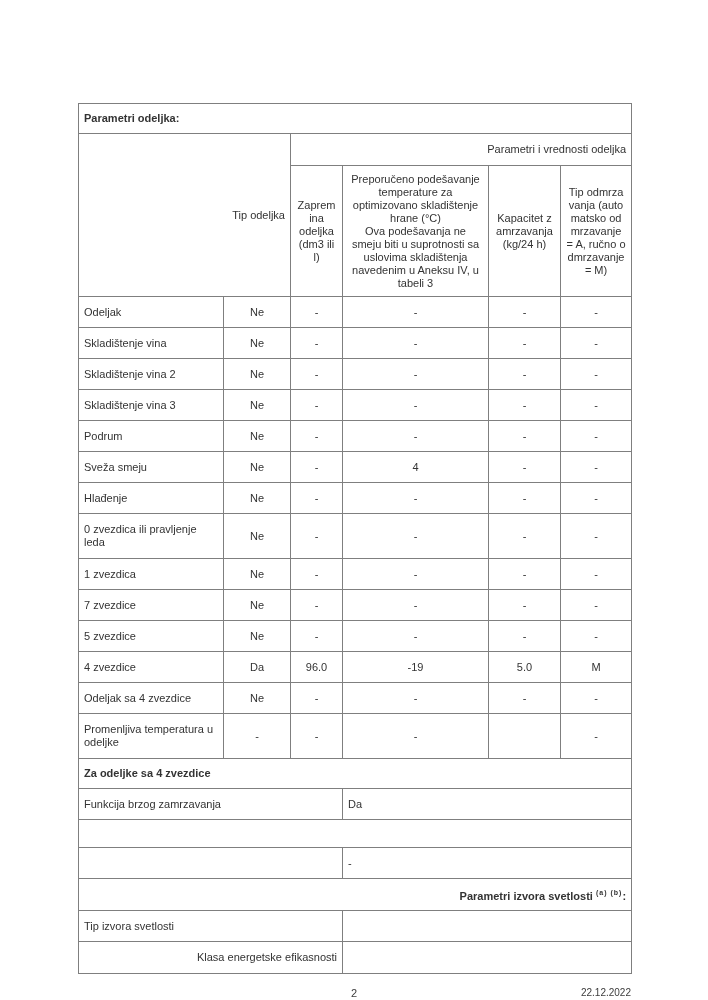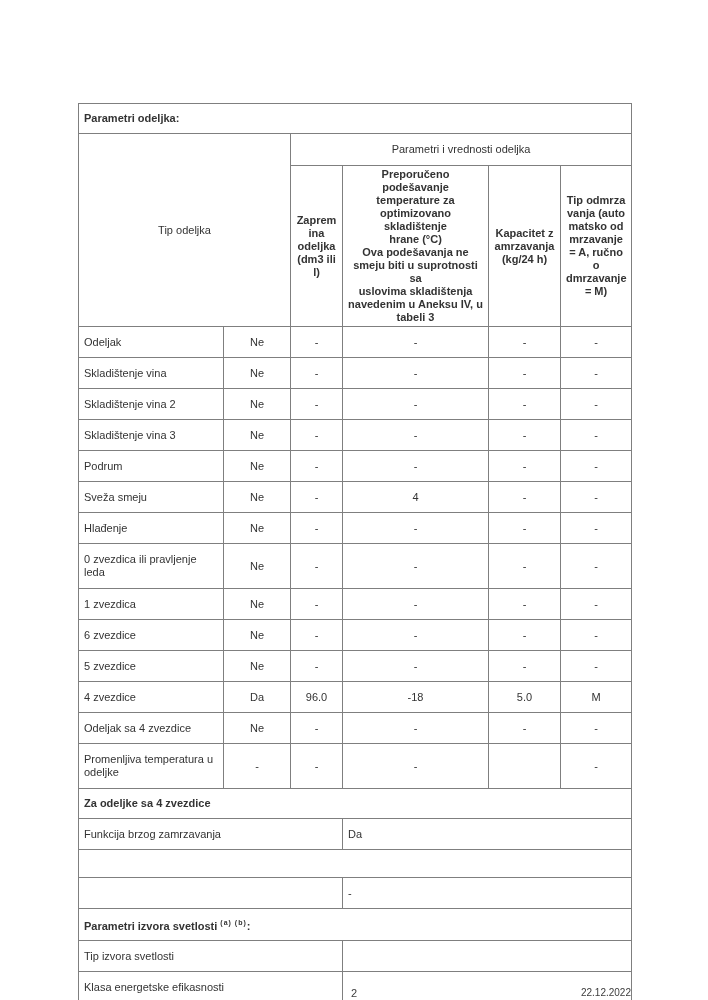--- a/index.html
+++ b/index.html
@@ -30,25 +30,25 @@
     padding: 2px 5px;
     vertical-align: middle;
     font-size: 11px;
     line-height: 13px;
     color: #333333;
     overflow: hidden;
   }
   td.center { text-align: center; }
   td.left   { text-align: left; }
   td.bold   { font-weight: bold; color: #262626; }
-  td.pre    { white-space: pre-line; padding: 2px 2px; font-weight: bold; }
+  td.pre    { white-space: pre-line; padding: 2px 2px; }
   tr.h27 td  { height: 23px; }
   tr.h29 td  { height: 25px; }
   tr.h30 td  { height: 26px; }
-  tr.h31 td  { height: 27px; }
+  tr.h31 td  { height: 27px; text-align: right; }
   tr.h44 td  { height: 40px; }
   tr.h130 td { height: 126px; }
   sup.fn {
     font-size: 7px;
     vertical-align: super;
     font-weight: bold;
     letter-spacing: 1px;
   }
   .footer-pagenum {
     position: absolute;
@@ -184,40 +184,40 @@
     </tr>
     <tr class="h30">
       <td class="left">1 zvezdica</td>
       <td class="center">Ne</td>
       <td class="center">-</td>
       <td class="center">-</td>
       <td class="center">-</td>
       <td class="center">-</td>
     </tr>
     <tr class="h30">
-      <td class="left">6 zvezdice</td>
+      <td class="left">7 zvezdice</td>
       <td class="center">Ne</td>
       <td class="center">-</td>
       <td class="center">-</td>
       <td class="center">-</td>
       <td class="center">-</td>
     </tr>
     <tr class="h30">
       <td class="left">5 zvezdice</td>
       <td class="center">Ne</td>
       <td class="center">-</td>
       <td class="center">-</td>
       <td class="center">-</td>
       <td class="center">-</td>
     </tr>
     <tr class="h30">
       <td class="left">4 zvezdice</td>
       <td class="center">Da</td>
       <td class="center">96.0</td>
-      <td class="center">-18</td>
+      <td class="center">-19</td>
       <td class="center">5.0</td>
       <td class="center">M</td>
     </tr>
     <tr class="h30">
       <td class="left">Odeljak sa 4 zvezdice</td>
       <td class="center">Ne</td>
       <td class="center">-</td>
       <td class="center">-</td>
       <td class="center">-</td>
       <td class="center">-</td>

